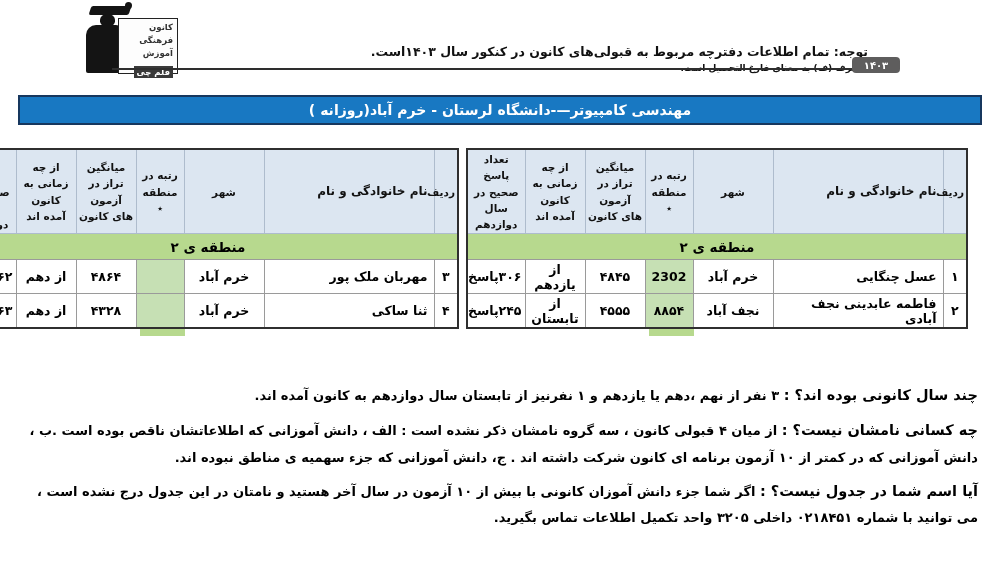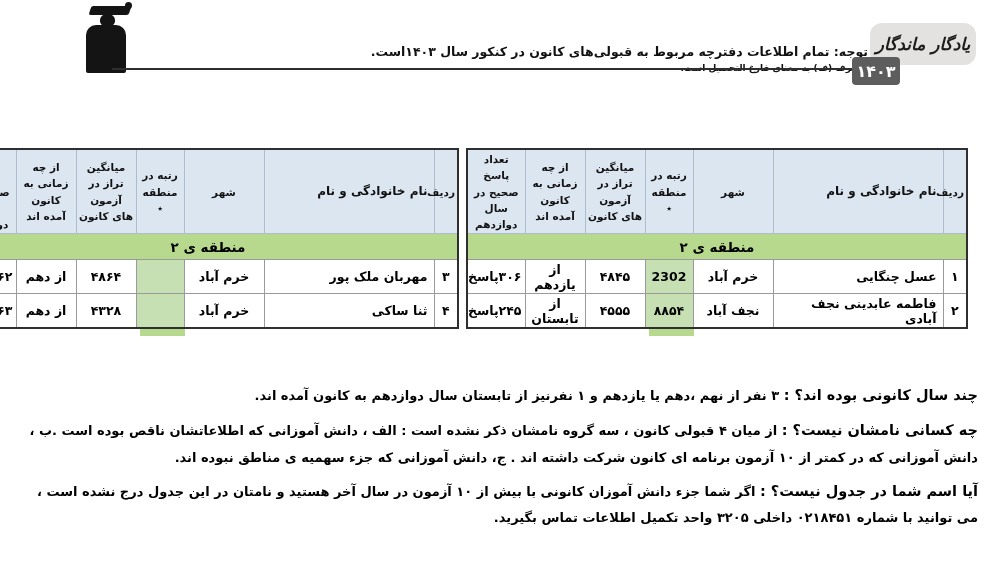--- a/index.html
+++ b/index.html
@@ -19,22 +19,22 @@
   .hline { position: absolute; top: 68px; left: 112px; right: 104px; border-top: 2.5px solid #2e2e2e; }
 
   .notice { position: absolute; right: 132px; top: 36px; text-align: right; color: #111; }
   .notice-main { font-size: 12.5px; font-weight: 700; margin-top: 8px; }
   .notice-sub { font-size: 9px; font-weight: 700; margin-top: 4px; }
   .bullet { font-size: 8px; vertical-align: 1px; }
 
   .yadegar { position: absolute; right: 24px; top: 23px; width: 106px; height: 42px; background: #e4e2e1; border-radius: 12px;
              display: flex; align-items: center; justify-content: center;
              font-family: "DejaVu Serif", "Liberation Serif", serif; font-style: italic; font-weight: 700; font-size: 17px; color: #1c1c1c; }
-  .yearbox { position: absolute; right: 100px; top: 57px; width: 48px; height: 28px; background: #5e5d5d; color: #fff; border-radius: 4px;
-             display: flex; align-items: center; justify-content: center; font-size: 16px; font-weight: 700; }
+  .yearbox { position: absolute; right: 100px; top: 57px; width: 48px; height: 16px; background: #5e5d5d; color: #fff; border-radius: 4px;
+             display: flex; align-items: center; justify-content: center; font-size: 10px; font-weight: 700; }
 
   
   .titlebar { position: absolute; top: 95px; left: 18px; right: 18px; height: 30px; background: #1878c2; border: 2px solid #17375e;
               display: flex; align-items: center; justify-content: center; color: #fff; font-weight: 800; font-size: 14px; }
 
   
   .tables { position: absolute; top: 148px; right: 32px; left: 18px; display: flex; gap: 7px; direction: rtl; }
   .twrap { flex: 1; }
   table.ktable { width: 100%; border-collapse: collapse; table-layout: fixed; border: 2px solid #2f2f2f; background: #fff; }
   .ktable th { background: #dce6f1; color: #111; font-size: 10.5px; font-weight: 700; border: 1px solid #aebccd;
@@ -55,35 +55,41 @@
 </head>
 <body>
 
 <div class="page">
 
   <div class="logo">
     <div class="cap"></div>
     <div class="cap-knob"></div>
     <div class="head"></div>
     <div class="gown"></div>
+    <div class="board">
+      <div class="bline">کانون</div>
+      <div class="bline">فرهنگی</div>
+      <div class="bline">آموزش</div>
+      <span class="bhl">قلم چی</span>
+    </div>
   </div>
 
   <div class="notice">
     <div class="notice-main">توجه: تمام اطلاعات دفترچه مربوط به قبولی‌های کانون در کنکور سال ۱۴۰۳است.</div>
     <div class="notice-sub">
       <span class="bullet">●</span>
       <span>حرف (ف) به معنای فارغ التحصیل است.</span>
     </div>
   </div>
 
   <div class="hline"></div>
 
-  <div class="yadegar">یادگار ماندگار</div>
   <div class="yearbox">۱۴۰۳</div>
 
+  <div class="titlebar">مهندسی کامپیوتر—-دانشگاه لرستان - خرم آباد(روزانه )</div>
 
   <div class="tables">
 
     <div class="twrap">
       <table class="ktable">
         <colgroup>
             <col style="width:24px">
             <col style="width:170px">
             <col style="width:80px">
             <col style="width:48px">

